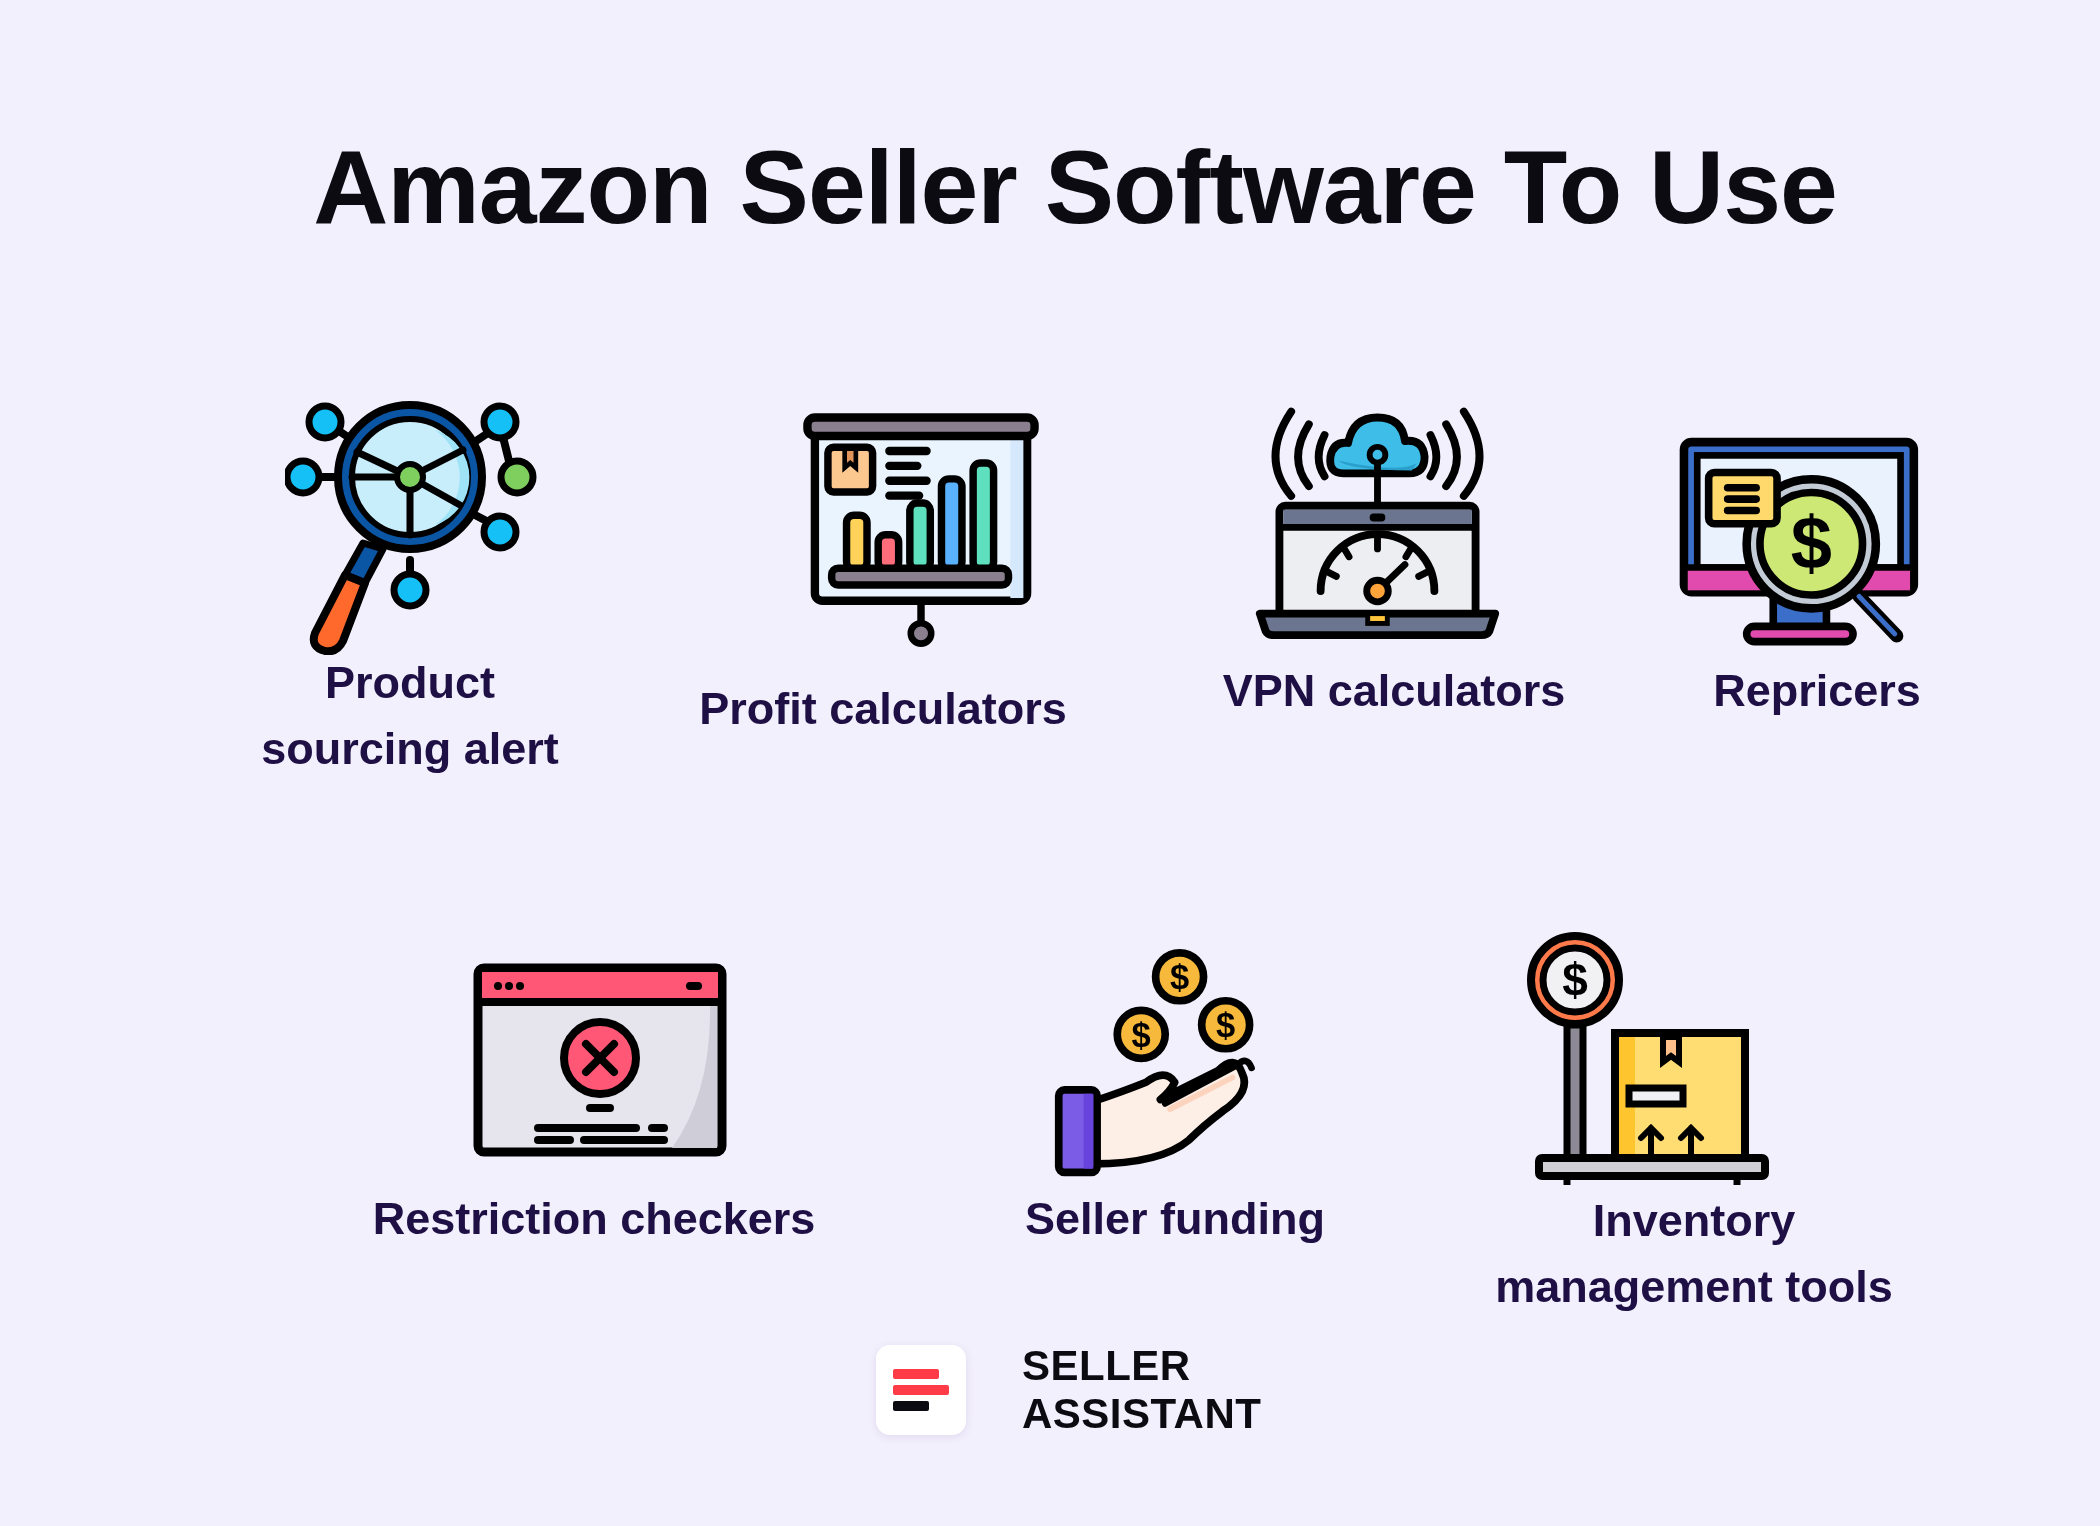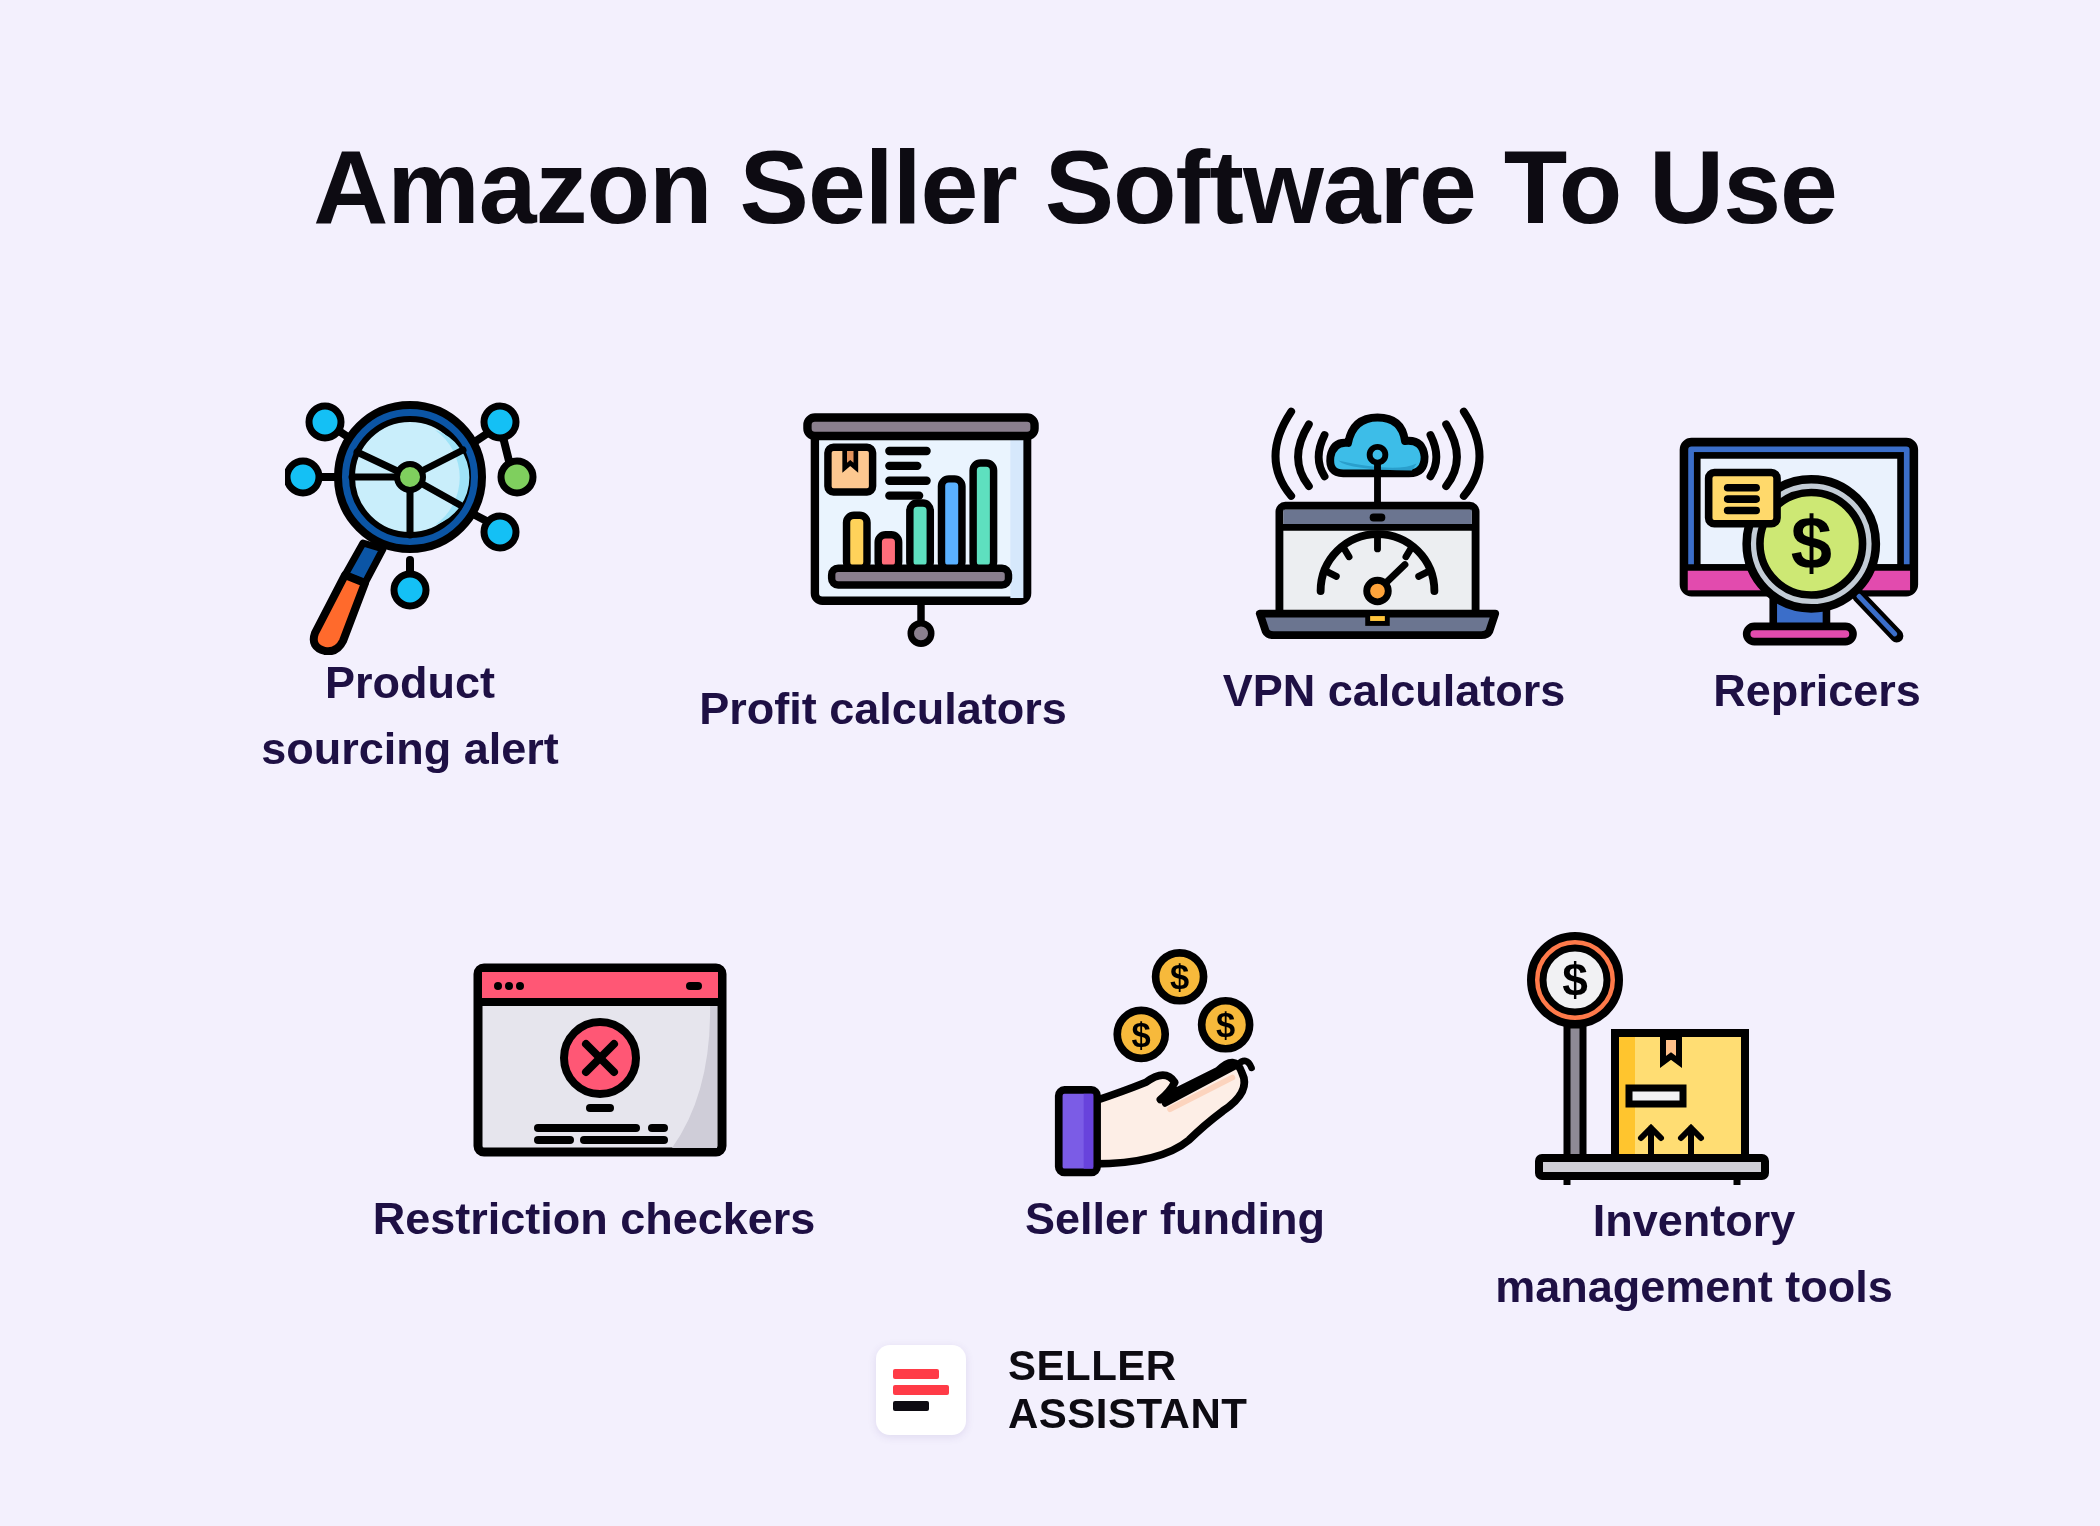--- a/index.html
+++ b/index.html
@@ -27,21 +27,21 @@
     position:absolute; left:876px; top:1342px;
     display:flex; align-items:center;
   }
   .brand-logo {
     width:90px; height:90px; background:#ffffff; border-radius:14px;
     box-shadow:0 2px 8px rgba(80,60,140,0.12);
     position:relative;
   }
   .brand-logo .bar { position:absolute; left:17px; height:10px; border-radius:2px; }
   .brand-text {
-    margin-left:42px; font-size:42px; font-weight:700; color:#0d0b12;
+    margin-left:56px; font-size:42px; font-weight:700; color:#0d0b12;
     line-height:48px; letter-spacing:0.5px;
   }
 </style>
 </head>
 <body>
 
 <h1 class="title">Amazon Seller Software To Use</h1>
 
 <div class="item">
   <div class="icon" style="left:285px;top:395px;width:260px;height:260px;">

